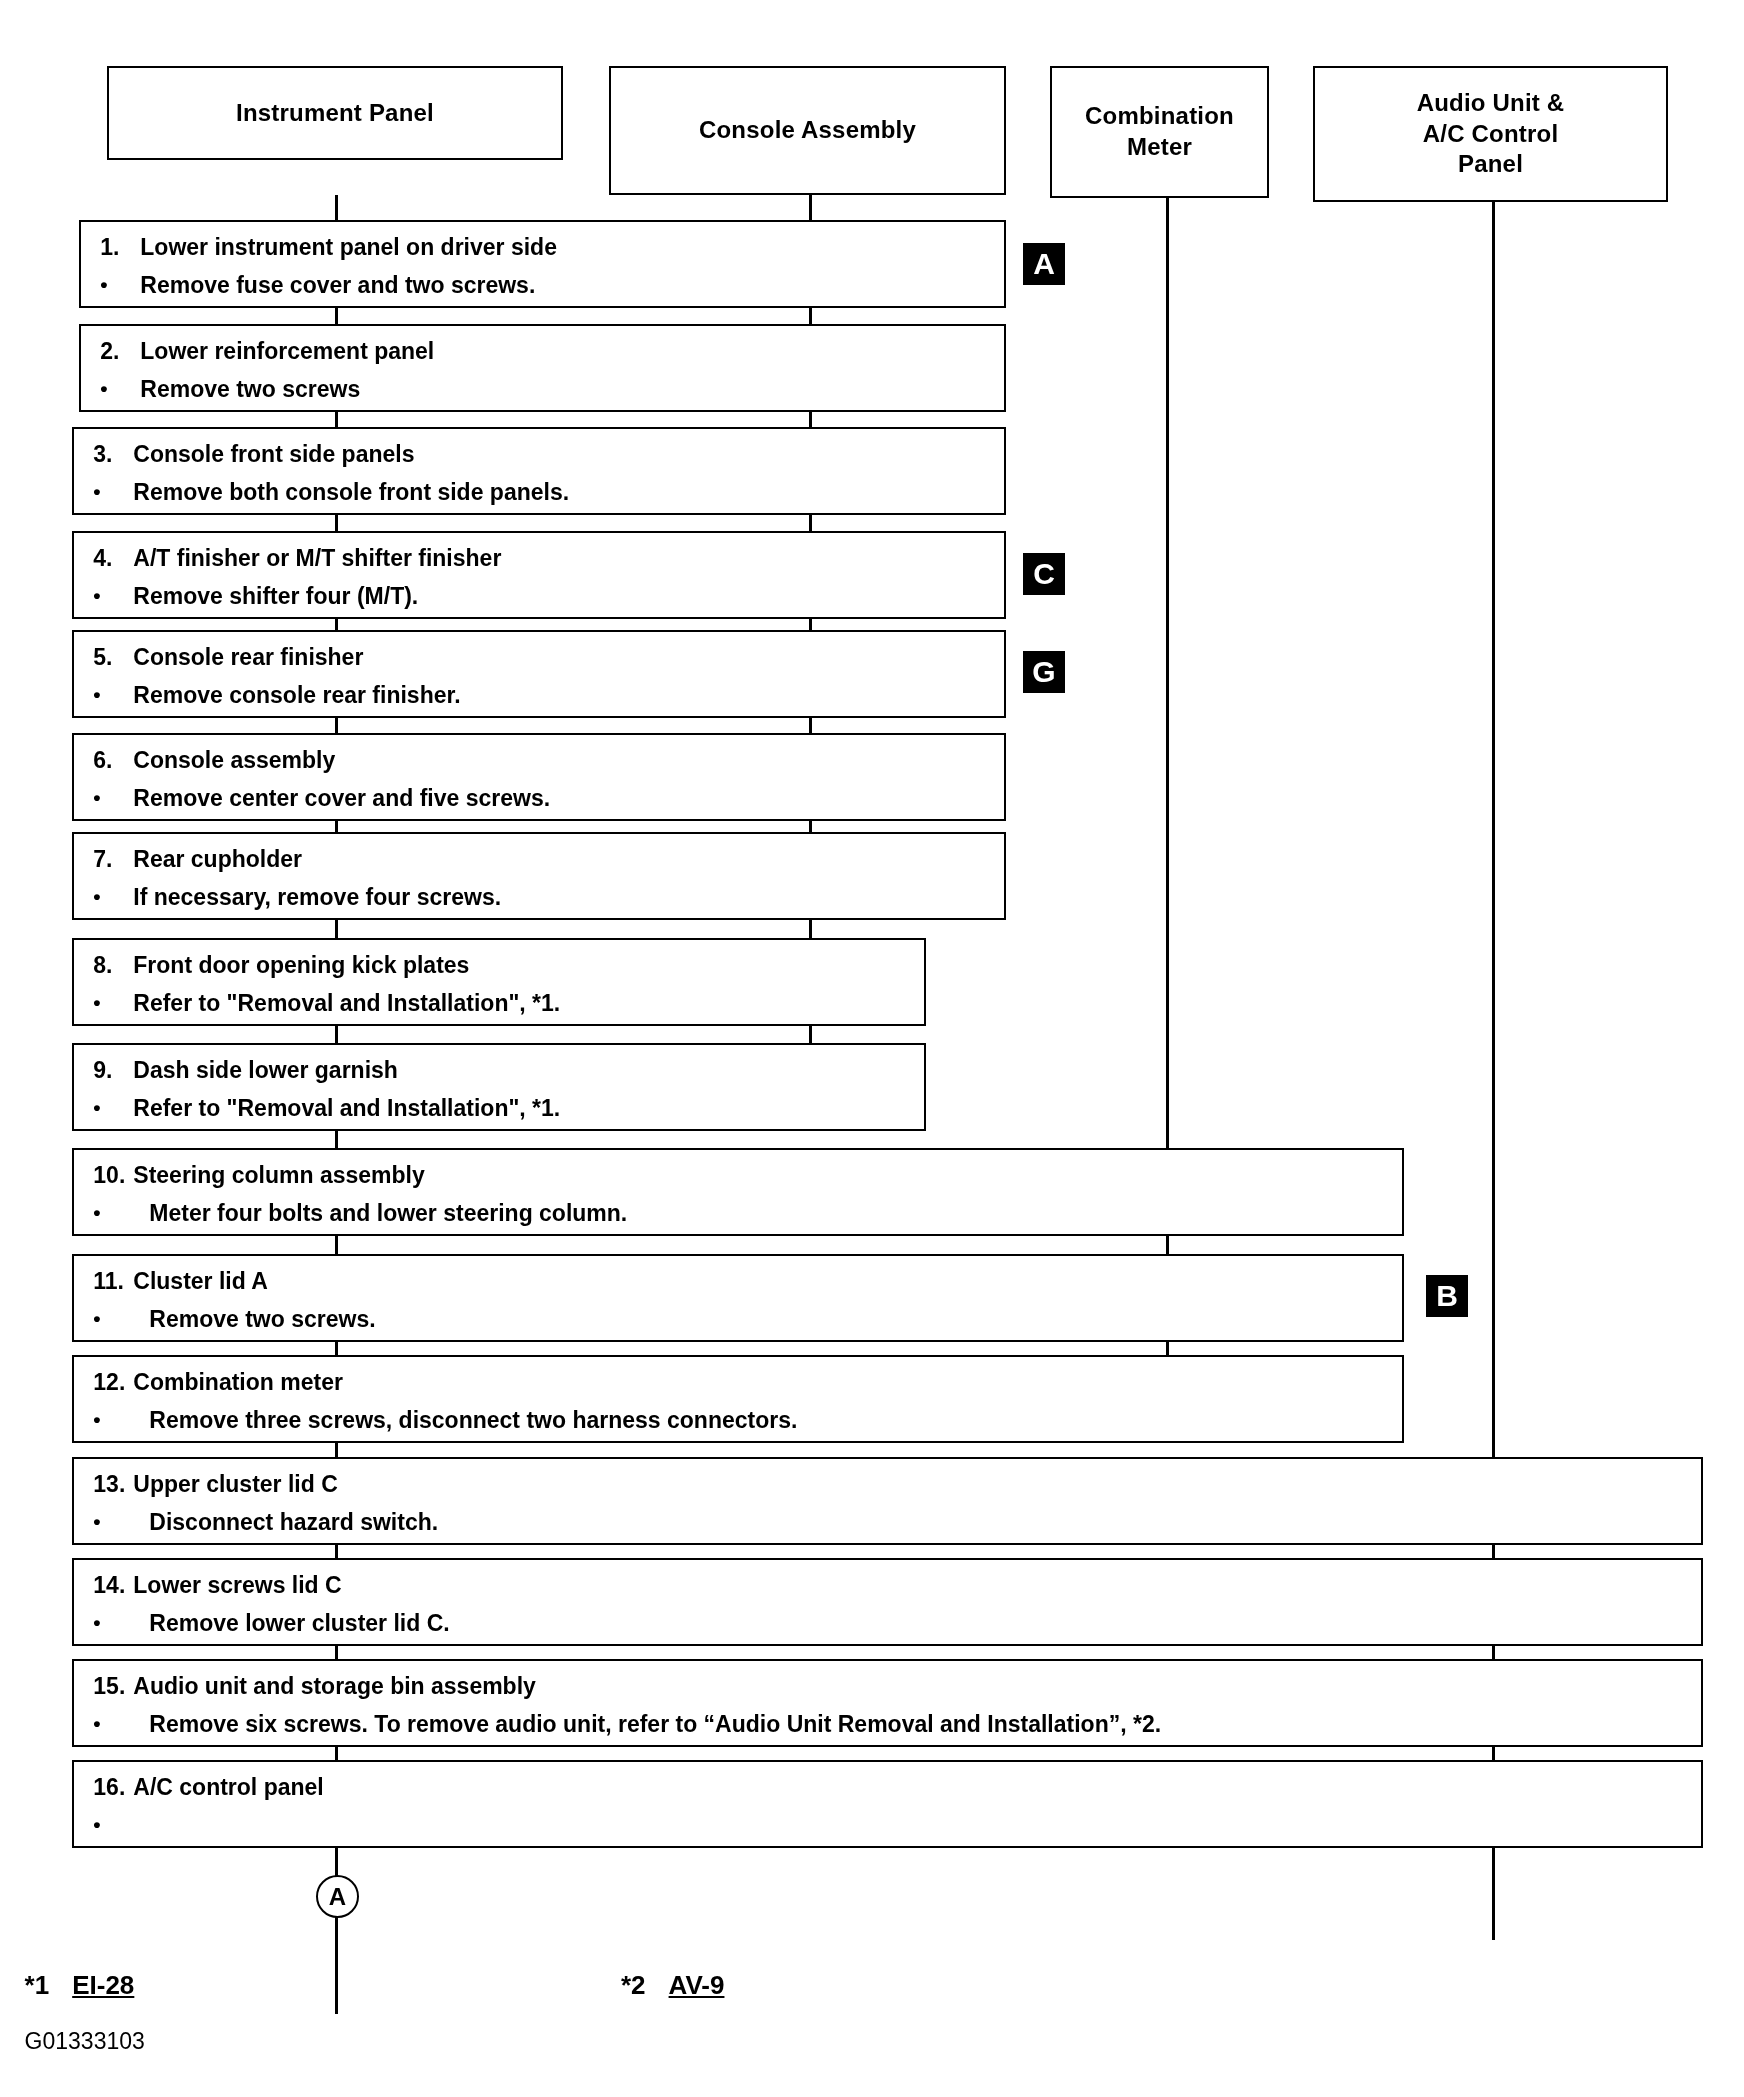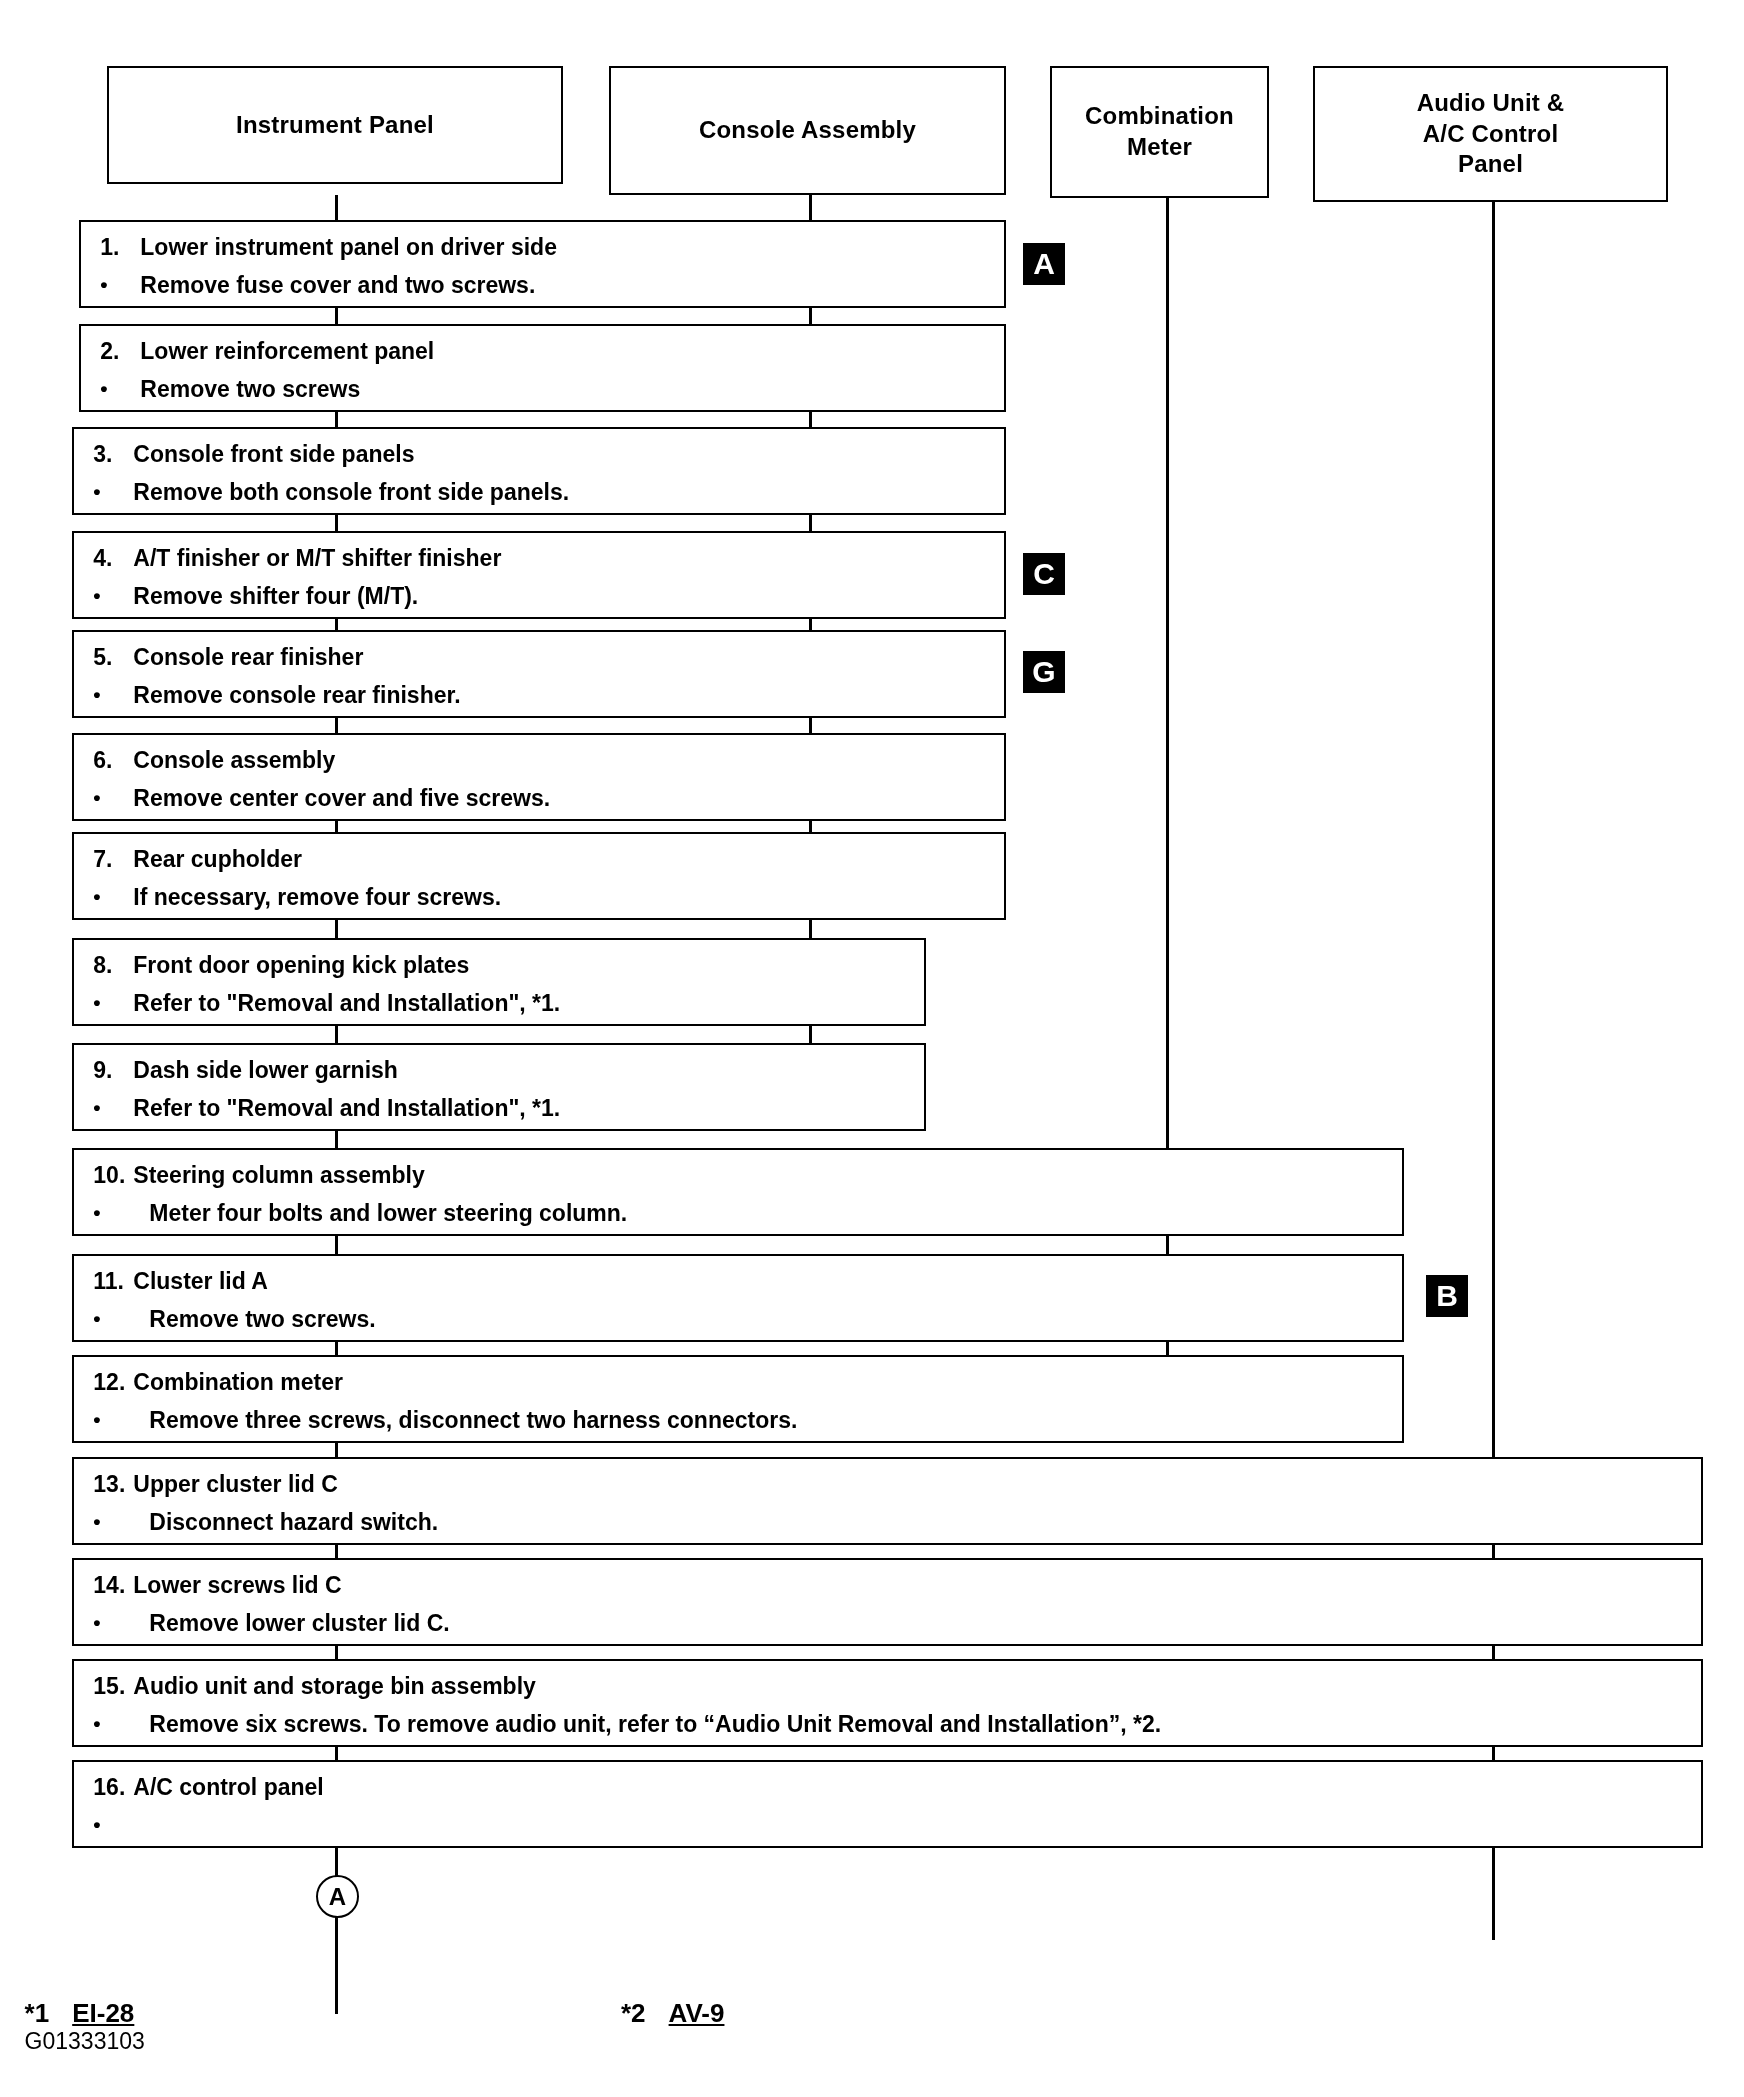--- a/index.html
+++ b/index.html
@@ -116,21 +116,20 @@
     width: 2.6px;
     background: #000;
   }
 
   
   .footnote {
     position: absolute;
     font-size: 26px;
     font-weight: bold;
     white-space: nowrap;
-    margin-top: 28px;
   }
   .footnote .fn-link {
     text-decoration: underline;
     margin-left: 23px;
   }
   .doc-id {
     position: absolute;
     font-size: 23px;
     white-space: nowrap;
   }
@@ -138,21 +137,21 @@
 </head>
 <body>
 
 <div id="page">
 
   <div class="lane-line" style="left:335px; top:195px; height:1819px;"></div>
   <div class="lane-line" style="left:809px; top:195px; height:930px;"></div>
   <div class="lane-line" style="left:1166px; top:198px; height:1167px;"></div>
   <div class="lane-line" style="left:1492px; top:202px; height:1738px;"></div>
 
-  <div class="hdr-box" style="left:107px; top:66px; width:456px; height:118px;justify-content:center;">
+  <div class="hdr-box" style="left:107px; top:66px; width:456px; height:94px;justify-content:center;">
     <span>Instrument Panel</span>
   </div>
 
   <div class="hdr-box" style="left:609px; top:66px; width:397px; height:129px;">
     <span>Console Assembly</span>
   </div>
 
   <div class="hdr-box" style="left:1050px; top:66px; width:219px; height:132px; white-space:pre-line;">
     <span>Combination
 Meter</span>

